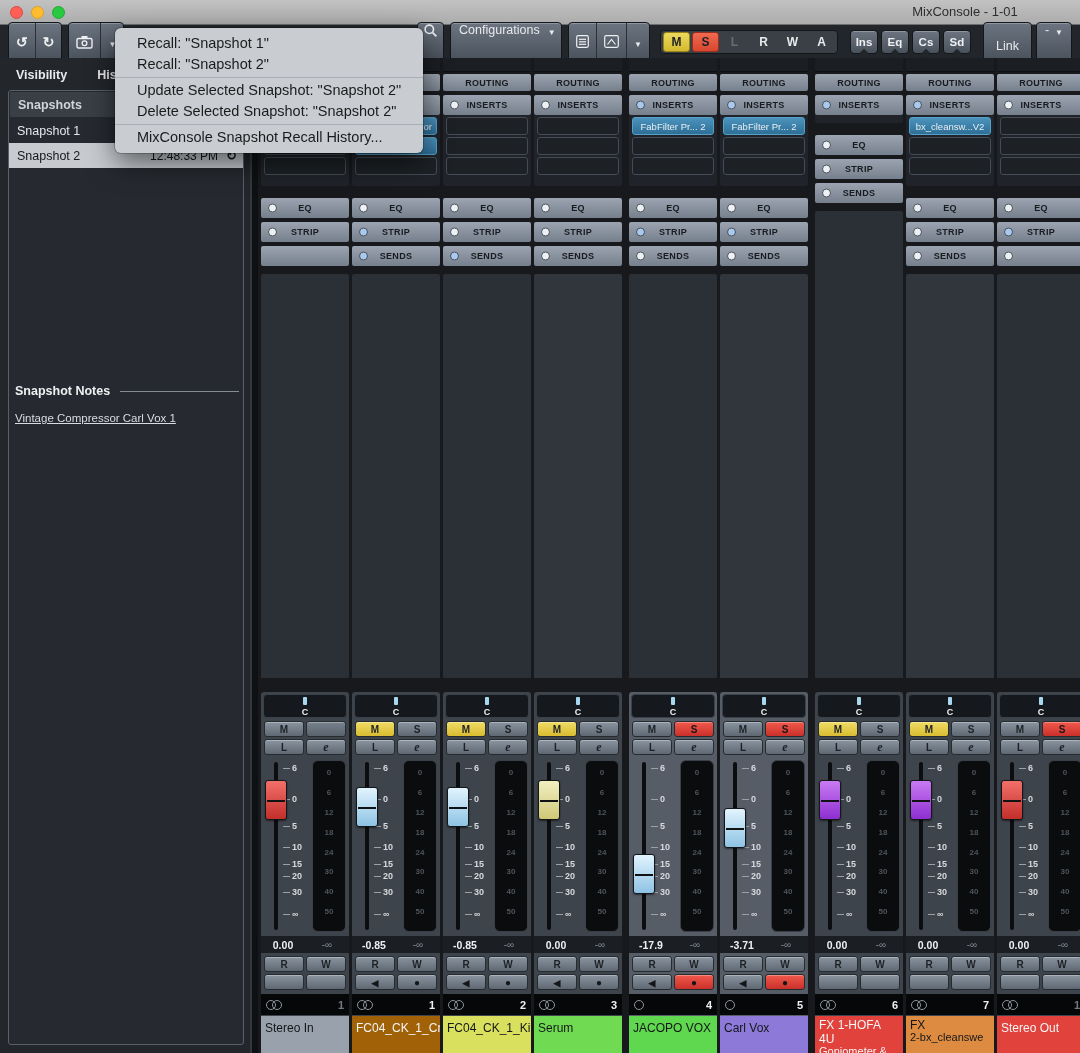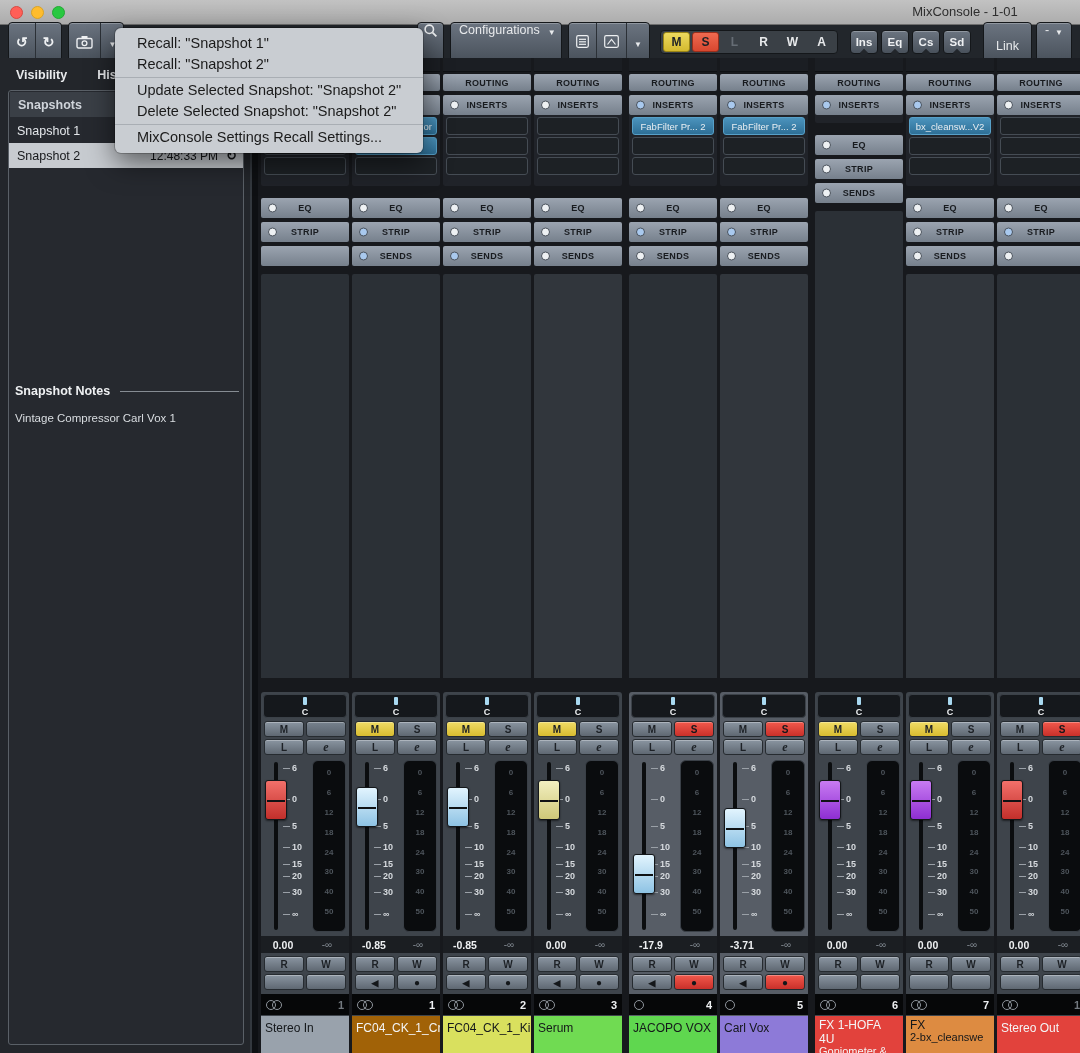--- a/index.html
+++ b/index.html
@@ -56,21 +56,21 @@
   .lp-box { position:absolute; left:8px; right:6px; top:32px; bottom:8px; border:1px solid #5a6067; border-radius:3px; background:#26292f; display:flex; flex-direction:column; }
   .snap-header { height:25px; background:#3a3f46; color:#cfd4da; font-size:12.5px; font-weight:bold; display:flex; align-items:center; padding-left:8px; margin:1px; }
   .snap-row { height:25px; display:flex; align-items:center; padding:0 6px 0 8px; font-size:12.5px; color:#e3e6ea; }
   .snap-row.selected { background:#c7cbd0; color:#16181b;text-align:center; }
   .snap-time { margin-left:auto; font-size:12px; }
   .ic-refresh::before { content:"↻"; font-size:13px; font-weight:bold; margin-left:8px; }
   .lp-fill { height:216px; }
   .notes-hdr { display:flex; align-items:center; padding:0 4px 0 6px; }
   .notes-title { font-size:12.5px; font-weight:bold; color:#eef0f2; white-space:nowrap; }
   .notes-line { flex:1; height:1px; background:#868c93; margin-left:10px; }
-  .notes-text { padding:14px 6px 0 6px; font-size:11.5px; color:#d9dde1; }
+  .notes-text { padding:14px 6px 0 6px; font-size:11.5px; color:#d9dde1;text-decoration:underline; }
 
   
   .rack { position:absolute; top:0; left:0; right:0; height:620px; background:#17191d; display:flex; padding-left:3px; overflow:hidden; }
   .ch { width:88px; margin-right:3px; flex:none; display:flex; flex-direction:column; }
   .ch.grp { margin-left:4px; }
   .rack-top { height:14px; background:#1b1e23; border-bottom:1px solid #0e1013; }
   .hdr { height:17px; margin-top:2px; background:linear-gradient(#9ba4b0,#76808c); border-radius:2px; display:flex; align-items:center; justify-content:center; font-size:9px; font-weight:bold; color:#181b1f; letter-spacing:.3px; position:relative; }
   .hdr.tall { height:20px; margin-top:4px; }
   .led { position:absolute; left:7px; top:50%; transform:translateY(-50%); width:9px; height:9px; border-radius:50%; border:1px solid #4a525c; }
   .led.white { background:#eef1f3; }
@@ -1064,16 +1064,16 @@
     </div>
   </div>
 
   <div class="context-menu">
       <div class="cm-item">Recall: "Snapshot 1"</div>
       <div class="cm-item">Recall: "Snapshot 2"</div>
       <div class="cm-sep"></div>
       <div class="cm-item">Update Selected Snapshot: "Snapshot 2"</div>
       <div class="cm-item">Delete Selected Snapshot: "Snapshot 2"</div>
       <div class="cm-sep"></div>
-      <div class="cm-item">MixConsole Settings Recall Settings...</div>
+      <div class="cm-item">MixConsole Snapshot Recall History...</div>
     </div>
 
 </div>
 
 </body></html>

